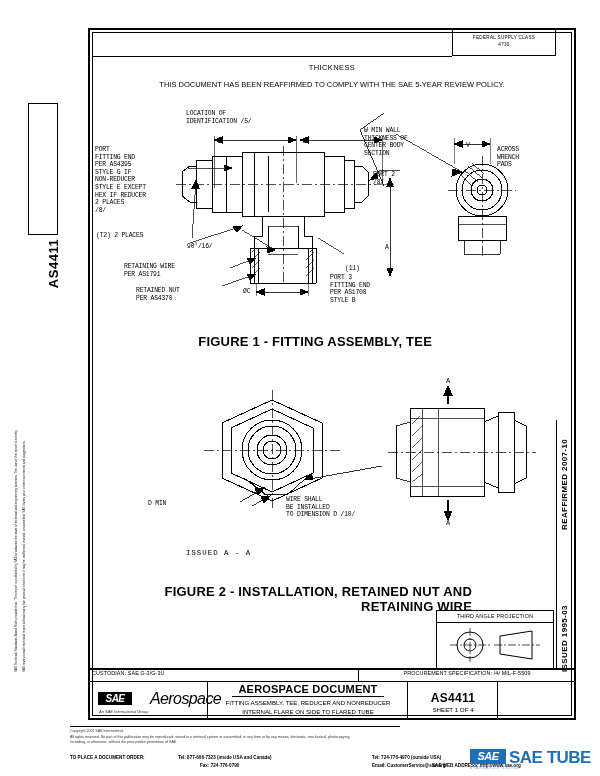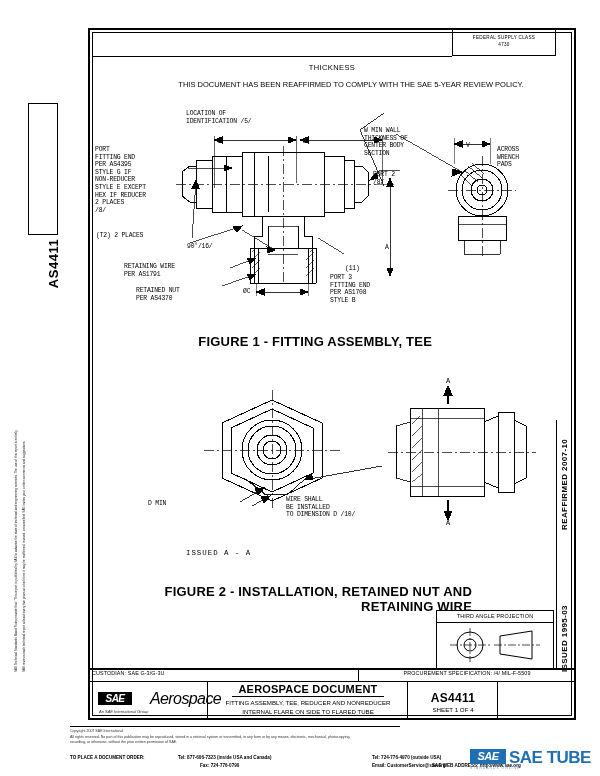--- a/index.html
+++ b/index.html
@@ -29,21 +29,21 @@
 
   
   .vdate{transform-origin:0 0;transform:rotate(-90deg);white-space:nowrap;font-size:8px;
          font-weight:bold;letter-spacing:.4px;}
   #reaff{left:560px;top:530px;}
   #issued{left:560px;top:672px;}
   #rt-line{left:556px;top:420px;width:0;height:250px;border-left:1px solid #000;}
 
   
   #rationale-title{left:92px;top:63px;width:480px;text-align:center;font-size:7.5px;letter-spacing:.4px;}
-  #rationale-body{left:92px;top:80px;width:480px;text-align:center;font-size:7.5px;padding-left:19px;}
+  #rationale-body{left:92px;top:80px;width:480px;text-align:center;font-size:7.5px;}
 
   
   .dt{font-family:"Liberation Mono",monospace;font-size:6.4px;line-height:7.6px;white-space:pre;letter-spacing:-.2px;}
 
   
   .figcap{font-size:13px;font-weight:bold;letter-spacing:.2px;text-align:right;}
 
   
   #tap-box{left:436px;top:610px;width:118px;height:60px;border:1px solid #000;}
   #tap-title{left:436px;top:610px;width:118px;height:12px;border-bottom:1px solid #000;

